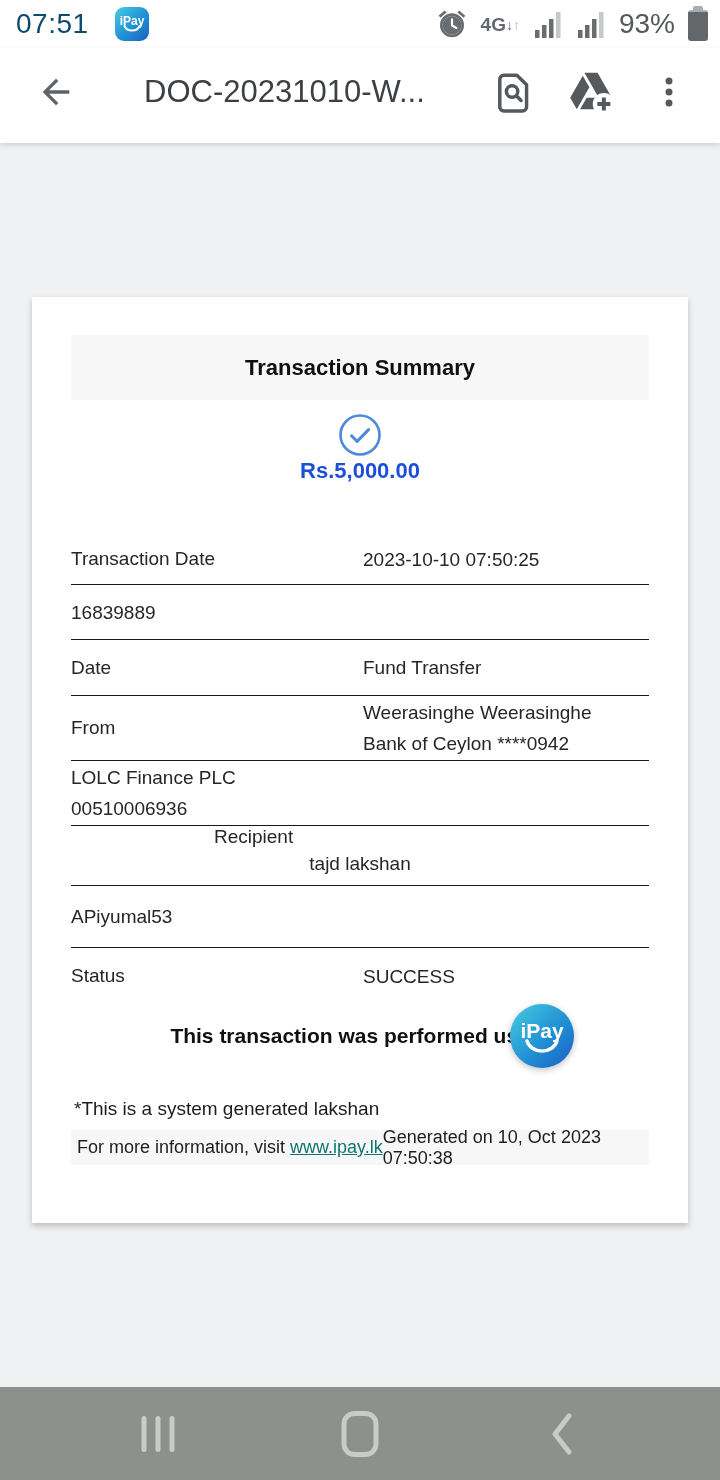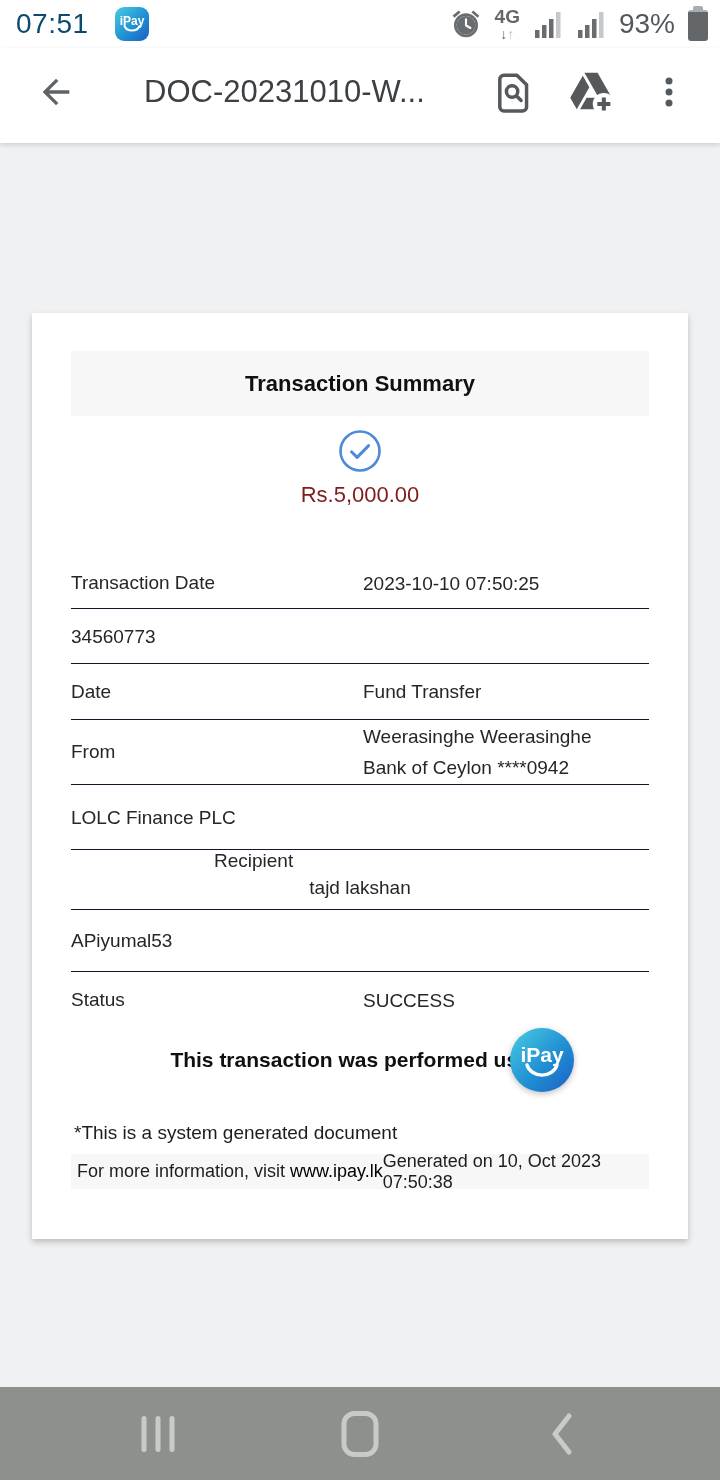--- a/index.html
+++ b/index.html
@@ -15,21 +15,21 @@
   .status-bar {
     height: 48px;
     display: flex;
     align-items: center;
     padding: 0 12px 0 16px;
     background: #ffffff;
   }
   .sb-time { font-size: 28px; color: #0c4a6e; letter-spacing: 0.5px; }
   .sb-app-icon { margin-left: 26px; width: 34px; height: 34px; display: block; }
   .sb-right { margin-left: auto; display: flex; align-items: center; gap: 13px; }
-  .sb-4g { display: flex; flex-direction: column; align-items: center; line-height: 1; }
+  .sb-4g { display: flex; flex-direction: row; align-items: center; line-height: 1; }
   .sb-4g .g-label { font-size: 19px; font-weight: bold; color: #64686c; }
   .sb-4g .g-arrows { font-size: 14px; margin-top: 1px; }
   .sb-4g .g-arrows .dn { color: #64686c; }
   .sb-4g .g-arrows .up { color: #bcbec0; }
   .sb-batt-text { font-size: 28px; color: #54585c; }
   .battery { width: 20px; height: 36px; display: flex; flex-direction: column; align-items: center; }
   .battery .nub { width: 10px; height: 4px; background: #aaadaf; border-radius: 2px 2px 0 0; }
   .battery .bod {
     width: 20px; height: 31px; border-radius: 3px;
     background: linear-gradient(to bottom, #aaadaf 0 2px, #63676a 2px);
@@ -59,34 +59,34 @@
   .ab-btn { width: 46px; height: 46px; display: flex; align-items: center; justify-content: center; }
 
   
   .viewer {
     height: 1244px;
     background: #eff1f3;
     position: relative;
   }
   .page {
     position: absolute;
-    left: 32px; top: 170px;
+    left: 32px; top: 154px;
     width: 656px; height: 926px;
     background: #ffffff;
     box-shadow: 0 3px 6px rgba(0,0,0,0.22);
   }
   .doc-header {
     margin: 38px 39px 0;
     height: 65px;
     background: #f7f7f8;
     display: flex; align-items: center; justify-content: center;
     font-weight: bold; font-size: 22px; color: #101010;
   }
   .check-wrap { margin-top: 13px; display: flex; justify-content: center; }
-  .amount { margin-top: 8px; text-align: center; font-weight: normal; font-size: 22px; line-height: 28px; color: #7f1d1d; }
+  .amount { text-align: center; font-weight: bold; font-size: 22px; line-height: 28px; color: #1d4ed8; }
 
   .t-table { margin: 49px 39px 0; }
   .t-row { display: flex; align-items: center; border-bottom: 1px solid #0f172a; }
   .t-row:nth-child(1) { height: 51px; }
   .t-row:nth-child(2) { height: 55px; }
   .t-row:nth-child(3) { height: 56px; }
   .t-row:nth-child(4) { height: 65px; }
   .t-row:nth-child(5) { height: 65px; }
   .t-row:nth-child(6) { height: 60px; flex-direction: column; }
   .t-row:nth-child(7) { height: 62px; }
@@ -108,21 +108,21 @@
   .sys-note { margin: 30px 0 0 42px; font-size: 19px; line-height: 22px; color: #1d1d1d; }
   .doc-footer {
     margin: 10px 39px 0;
     height: 35px;
     background: #f7f7f8;
     display: flex; align-items: center; justify-content: space-between;
     padding: 0 6px;
     font-size: 18px; color: #1d1d1d;
   }
   .f-left { white-space: pre; }
-  .link { color: #000000; }
+  .link { color: #0f766e; text-decoration: underline; }
 
   
   .nav-bar {
     height: 93px;
     background: #8d908d;
     position: relative;
   }
   .nav-btn { position: absolute; top: 50%; transform: translate(-50%, -50%); display: flex; align-items: center; }
   .nav-recents { left: 158px; gap: 9px; }
   .nav-recents .bar { width: 5px; height: 36px; background: #c9cbc9; border-radius: 2.5px; }
@@ -224,36 +224,37 @@
     </div>
 
     <div class="amount">Rs.5,000.00</div>
 
     <div class="t-table">
       <div class="t-row">
         <div class="t-label">Transaction Date</div>
         <div class="t-val">2023-10-10 07:50:25</div>
       </div>
       <div class="t-row">
-        <div class="t-val">34560773</div>
+        <div class="t-val">16839889</div>
       </div>
       <div class="t-row">
         <div class="t-label">Date</div>
         <div class="t-val">Fund Transfer</div>
       </div>
       <div class="t-row">
         <div class="t-label">From</div>
         <div class="t-val">
           <div>Weerasinghe Weerasinghe</div>
           <div>Bank of Ceylon ****0942</div>
         </div>
       </div>
       <div class="t-row">
         <div class="t-val">
           <div>LOLC Finance PLC</div>
+          <div>00510006936</div>
         </div>
       </div>
       <div class="t-row">
         <div class="t-label">Recipient</div>
         <div class="t-val">tajd lakshan</div>
       </div>
       <div class="t-row">
         <div class="t-val">APiyumal53</div>
       </div>
       <div class="t-row">
@@ -271,21 +272,21 @@
               <stop offset="0.55" stop-color="#2090d4"></stop>
               <stop offset="1" stop-color="#1b5fc4"></stop>
           </linearGradient>
         </defs>
         <circle cx="32" cy="32" r="32" fill="url(#gbig)"></circle>
         <text x="32" y="33.5" text-anchor="middle" font-size="21" font-weight="bold" fill="#ffffff" font-family="Liberation Sans, sans-serif">iPay</text>
         <path d="M17 37 A 15.5 13.5 0 0 0 47 37" fill="none" stroke="#ffffff" stroke-width="3.4" stroke-linecap="round"></path>
       </svg>
     </div>
 
-    <div class="sys-note">*This is a system generated document</div>
+    <div class="sys-note">*This is a system generated lakshan</div>
 
     <div class="doc-footer">
       <div class="f-left"><span>For more information, visit </span><span class="link">www.ipay.lk</span></div>
       <div class="f-right">Generated on 10, Oct 2023 07:50:38</div>
     </div>
 
   </div>
 </div>
 
 <div class="nav-bar">

